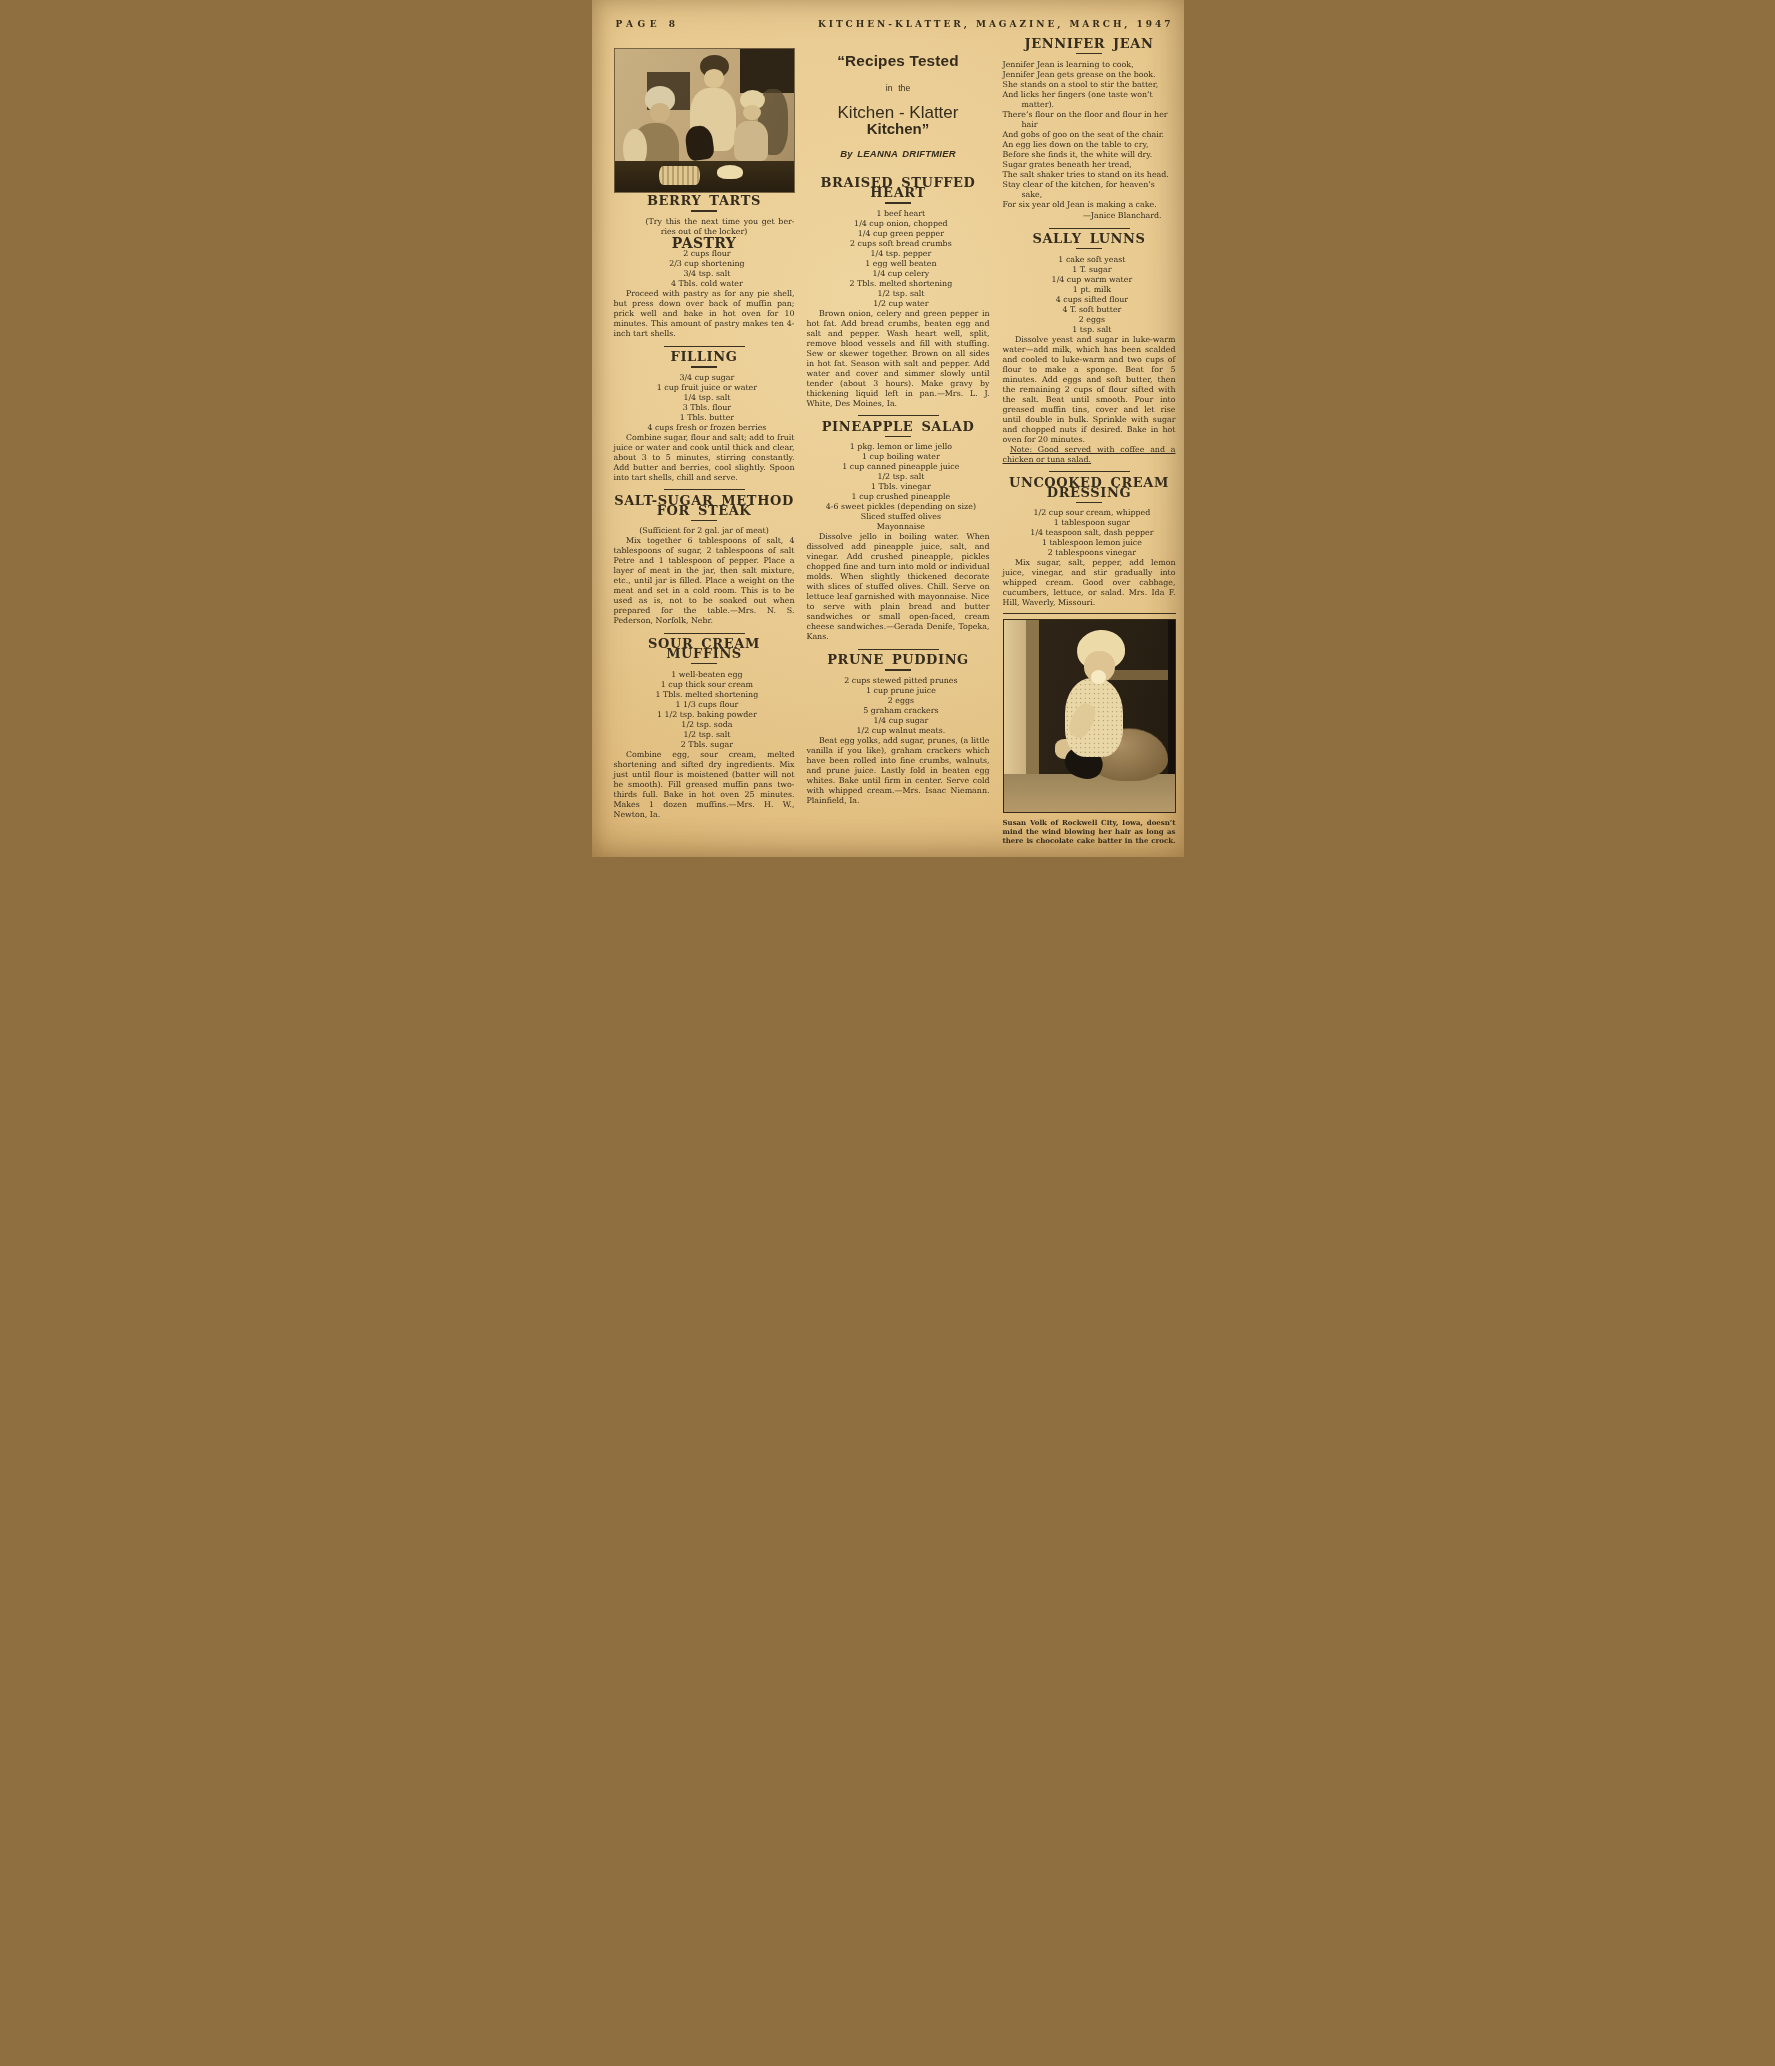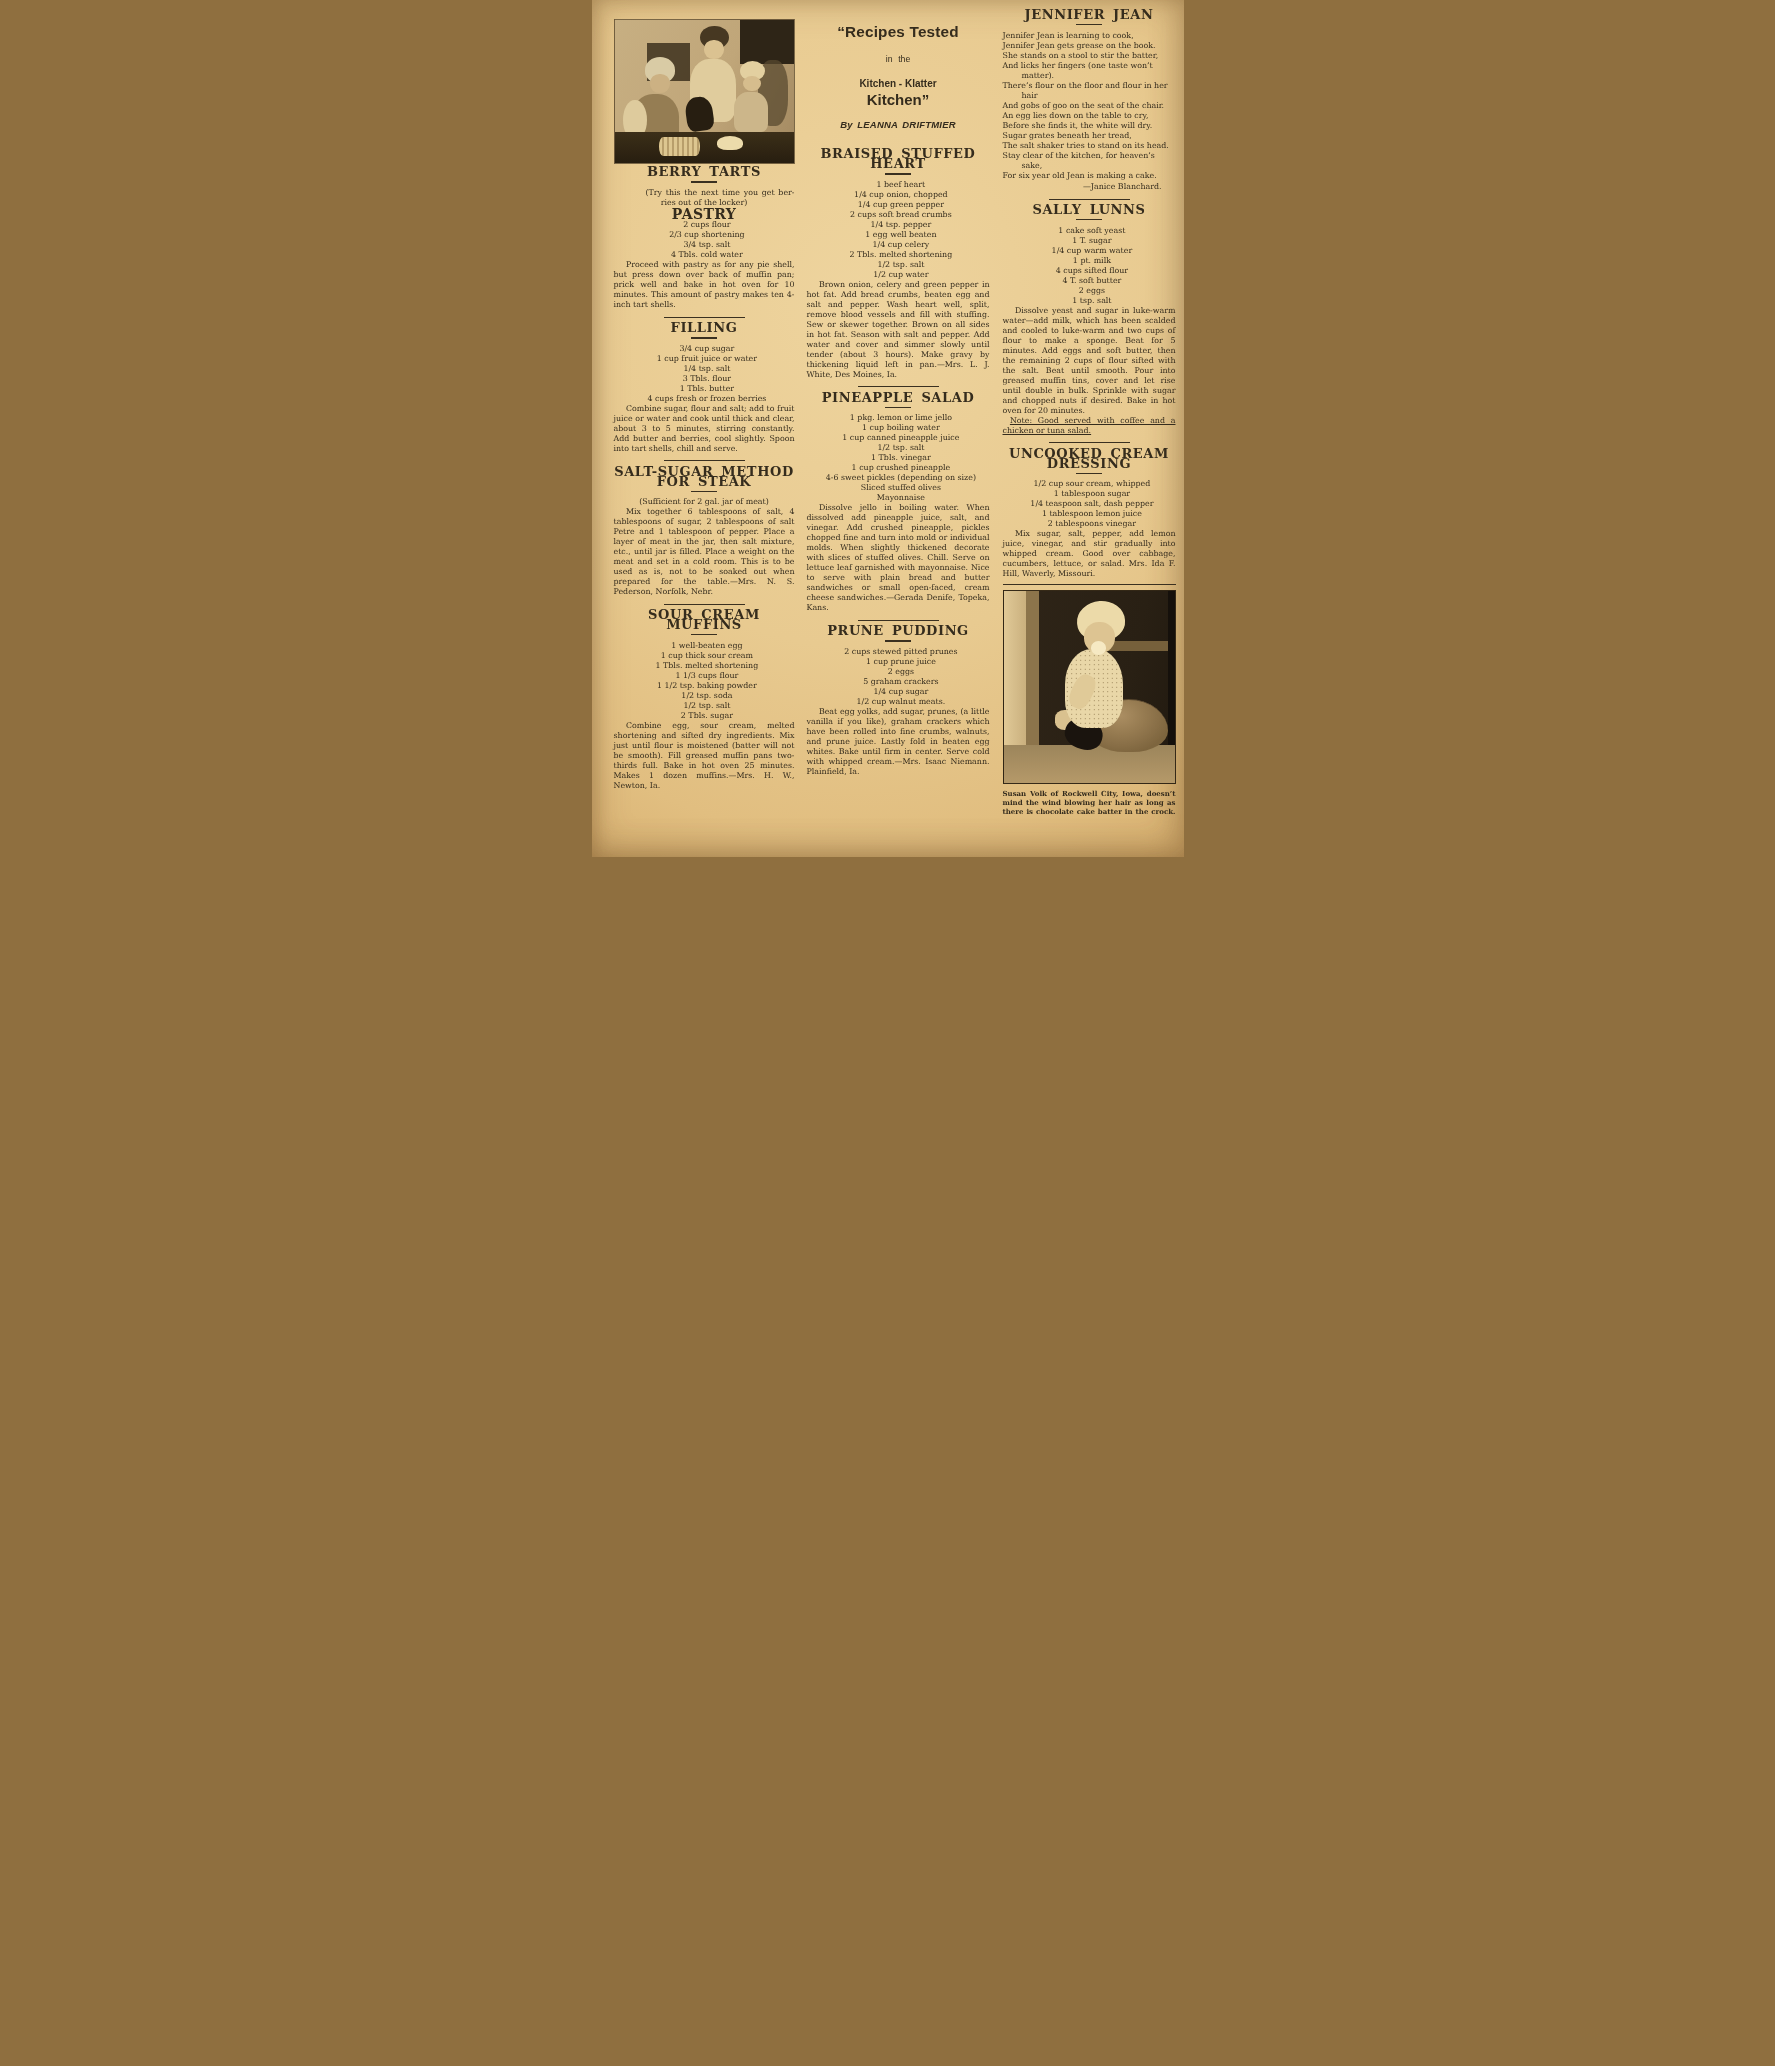--- a/index.html
+++ b/index.html
@@ -26,21 +26,21 @@
   .just-last{text-align:justify;text-align-last:justify;margin-left:32px;}
   .centered{text-align:center;}
   .ing-list{margin:0.8px 0 0;}
   .ing{margin:0 0 0 5.8px;padding-left:16.5px;text-indent:-16.5px;text-align:center;}
   .body{margin:0;text-align:justify;text-indent:12.4px;}
   .note-par{margin:0;text-align:justify;text-indent:7.4px;text-decoration:underline;}
 
   .title-block{text-align:center;font-family:"Liberation Sans",sans-serif;margin-top:16.5px;}
   .tb1{font-size:15.3px;font-weight:700;margin:0;letter-spacing:0.2px;}
   .tb2{font-size:8.7px;font-weight:400;margin:17.4px 0 0;word-spacing:3.3px;}
-  .tb3{font-size:10px;font-weight:700;margin:15px 0 0;}
+  .tb3{font-size:17px;font-weight:400;margin:15px 0 0;}
   .tb4{font-size:15px;font-weight:700;margin:5.8px 0 0;}
   .tb-byline{font-size:9.5px;font-weight:700;font-style:italic;margin:15.7px 0 0;letter-spacing:0.2px;word-spacing:1.7px;}
 
   .poem{margin-top:0.8px;}
   .poem .pline{margin:0;padding-left:19px;text-indent:-19px;}
   .attribution{text-align:right;padding-right:14px;margin:1.7px 0 0;}
 
   .photo{position:relative;border:0.4px solid rgba(60,44,18,.55);overflow:hidden;filter:sepia(.15) contrast(.97);}
   .photo::after{content:"";position:absolute;inset:0;background-image:radial-gradient(rgba(42,30,12,.38) 0.4px, transparent 0.5px);background-size:1.7px 1.7px;pointer-events:none;}
   .photo .s{position:absolute;}
@@ -78,20 +78,24 @@
   .pc-leg{left:30%;top:62%;width:14%;height:10%;background:#d6bd8a;border-radius:40%;}
   .pc-shoe{left:36%;top:66%;width:22%;height:16%;background:#17100a;border-radius:50% 50% 45% 45%;transform:rotate(18deg);}
 
   .caption{font-weight:700;font-size:7px;line-height:9px;text-align:justify;text-align-last:justify;margin:4.1px 0 0;}
 </style>
 </head>
 <body>
 
 <div class="page">
 
+  <div class="header">
+    <span class="page-label">PAGE 8</span>
+    <span class="masthead">KITCHEN-KLATTER, MAGAZINE, MARCH, 1947</span>
+  </div>
 
   <div class="columns">
 
     <div class="col1">
       <div class="photo photo-kitchen">
         <div class="s pk-win"></div>
         <div class="s pk-cupboard"></div>
         <div class="s pk-shadow-right"></div>
         <div class="s pk-g-vest"></div>
         <div class="s pk-g-sleeve"></div>

